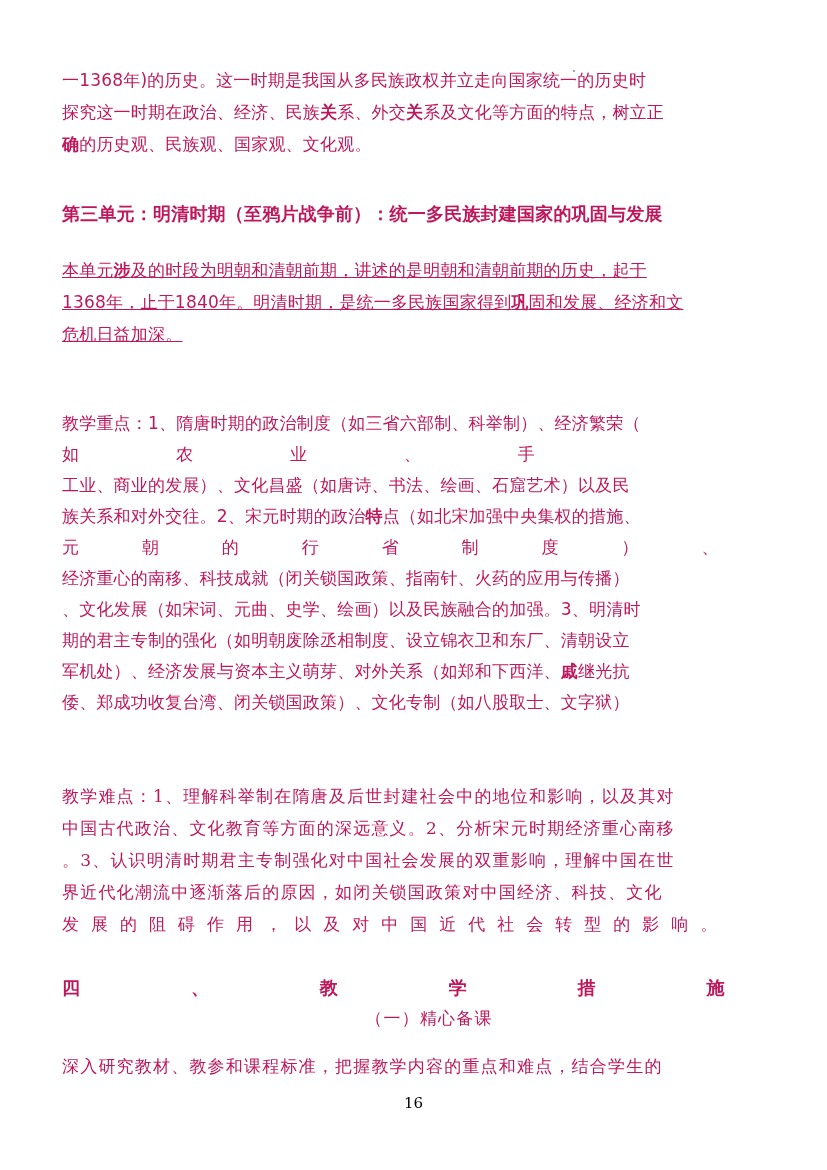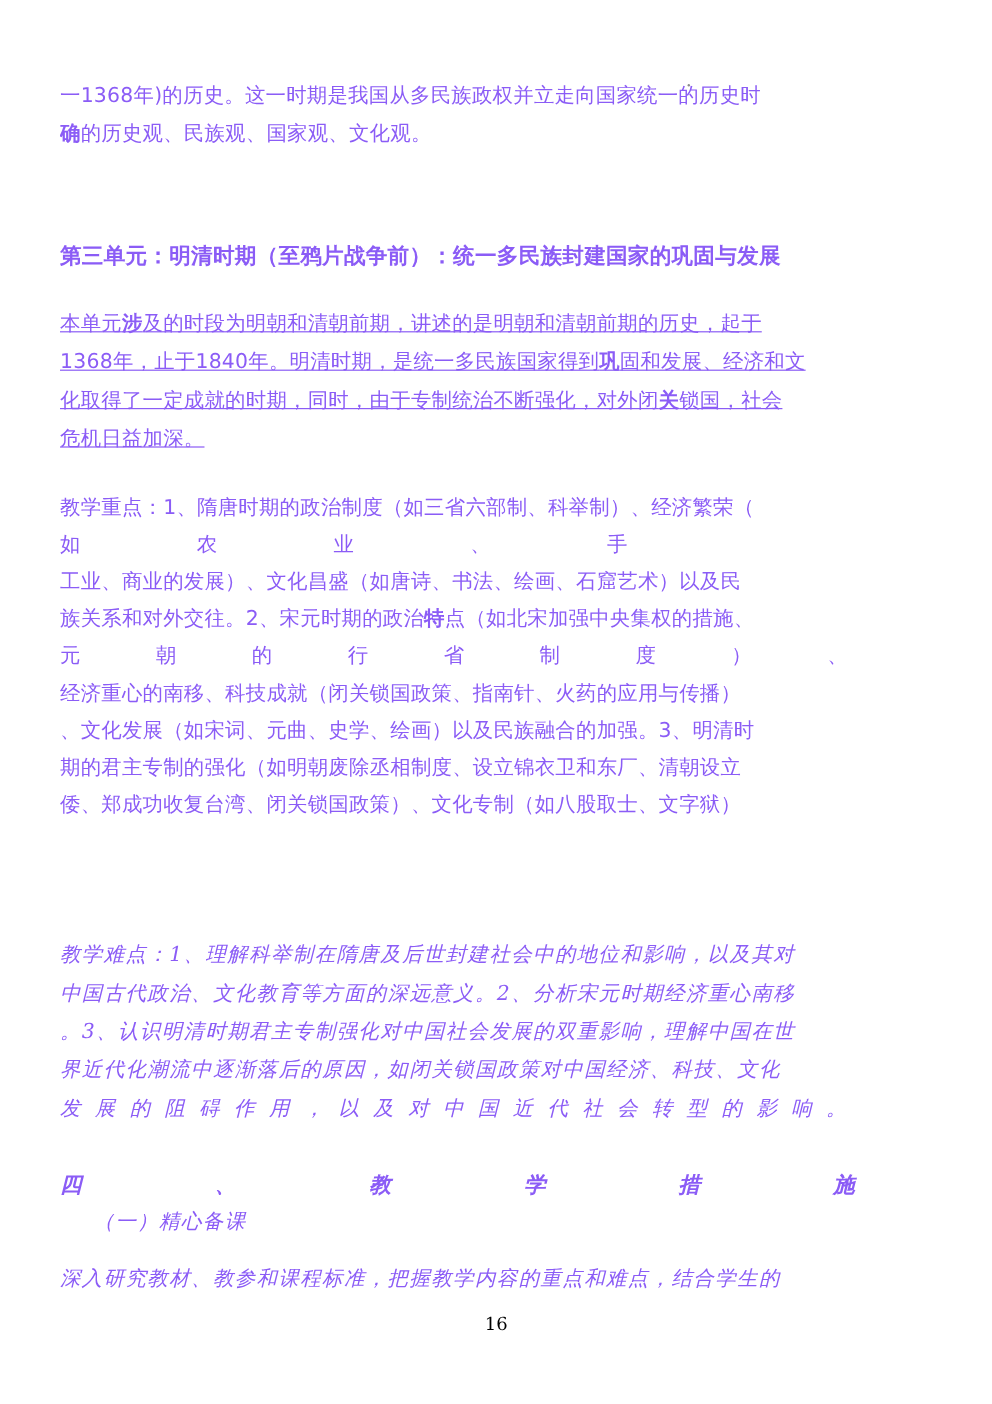--- a/index.html
+++ b/index.html
@@ -16,26 +16,26 @@
     color: #000000;
   }
   .page {
     position: absolute;
     left: 0; top: 0;
     width: 827px; height: 1170px;
     background: #ffffff;
   }
   .block {
     position: absolute;
-    left: 50px;
+    left: 62px;
     width: 706px;
-    color: #8b5cf6;
+    color: #be185d;
   }
   .f-sans .line { font-family: "DejaVu Sans", sans-serif; letter-spacing: 0.2px; }
-  .f-serif .line { font-family: "DejaVu Serif", serif; letter-spacing: 1.2px; font-style: italic; }
+  .f-serif .line { font-family: "DejaVu Serif", serif; letter-spacing: 1.2px; }
   .line {
     font-size: 17px;
     line-height: 32px;
     white-space: nowrap;
     overflow: hidden;
   }
   .lh31 .line { line-height: 31px; }
   .lh32 .line { line-height: 32px; }
   .line.spread {
     display: flex;
@@ -44,21 +44,21 @@
   }
   .bold { font-weight: bold; }
   .heading .line { font-weight: bold; font-size: 18px; }
   
   .b-unit2 { top: 64px; }
   .b-unit3-head { top: 198px; }
   .b-unit3-body { top: 254px; text-decoration: underline; }
   .b-keypoints { top: 408px; }
   .b-difficulties { top: 780px; }
   .b-measures { top: 972px; }
-  .b-prep { top: 1002px; padding-left: 28px; width: 678px; }
+  .b-prep { top: 1002px; padding-left: 28px; width: 678px; text-align: center; }
   .b-research { top: 1050px; }
   .footer {
     position: absolute;
     left: 0; top: 1094px;
     width: 827px;
     text-align: center;
     font-family: "DejaVu Serif", serif;
     font-size: 15px;
     color: #000000;
   }
@@ -72,31 +72,31 @@
 </style>
 </head>
 <body>
 
 <div class="page">
 
   <div class="speck"></div>
 
   <div class="block f-sans b-unit2">
       <div class="line"><span>一1368年)的历史。这一时期是我国从多民族政权并立走向国家统一的历史时</span></div>
+      <div class="line"><span>探究这一时期在政治、经济、民族</span><span class="bold">关</span><span>系、外交</span><span class="bold">关</span><span>系及文化等方面的特点，树立正</span></div>
       <div class="line"><span class="bold">确</span><span>的历史观、民族观、国家观、文化观。</span></div>
     </div>
 
   <div class="block f-sans heading b-unit3-head">
       <div class="line"><span class="bold">第三单元：明清时期（至鸦片战争前）：统一多民族封建国家的巩固与发展</span></div>
     </div>
 
   <div class="block f-sans b-unit3-body">
       <div class="line"><span>本单元</span><span class="bold">涉</span><span>及的时段为明朝和清朝前期，讲述的是明朝和清朝前期的历史，起于</span></div>
       <div class="line"><span>1368年，止于1840年。明清时期，是统一多民族国家得到</span><span class="bold">巩</span><span>固和发展、经济和文</span></div>
-      <div class="line"><span>化取得了一定成就的时期，同时，由于专制统治不断强化，对外闭</span><span class="bold">关</span><span>锁国，社会</span></div>
       <div class="line"><span>危机日益加深。</span></div>
     </div>
 
   <div class="block f-sans lh31 b-keypoints">
       <div class="line"><span>教学重点：1、隋唐时期的政治制度（如三省六部制、科举制）、经济繁荣（</span></div>
       <div class="line spread" style="width: 67%;">
         <span>如</span>
         <span>农</span>
         <span>业</span>
         <span>、</span>
@@ -111,20 +111,21 @@
         <span>行</span>
         <span>省</span>
         <span>制</span>
         <span>度</span>
         <span>）</span>
         <span>、</span>
       </div>
       <div class="line"><span>经济重心的南移、科技成就（闭关锁国政策、指南针、火药的应用与传播）</span></div>
       <div class="line"><span>、文化发展（如宋词、元曲、史学、绘画）以及民族融合的加强。3、明清时</span></div>
       <div class="line"><span>期的君主专制的强化（如明朝废除丞相制度、设立锦衣卫和东厂、清朝设立</span></div>
+      <div class="line"><span>军机处）、经济发展与资本主义萌芽、对外关系（如郑和下西洋、</span><span class="bold">戚</span><span>继光抗</span></div>
       <div class="line"><span>倭、郑成功收复台湾、闭关锁国政策）、文化专制（如八股取士、文字狱）</span></div>
     </div>
 
   <div class="block f-serif lh32 b-difficulties">
       <div class="line"><span>教学难点：1、理解科举制在隋唐及后世封建社会中的地位和影响，以及其对</span></div>
       <div class="line"><span>中国古代政治、文化教育等方面的深远意义。2、分析宋元时期经济重心南移</span></div>
       <div class="line"><span>。3、认识明清时期君主专制强化对中国社会发展的双重影响，理解中国在世</span></div>
       <div class="line"><span>界近代化潮流中逐渐落后的原因，如闭关锁国政策对中国经济、科技、文化</span></div>
       <div class="line spread" style="width: 93%;">
         <span>发</span>

